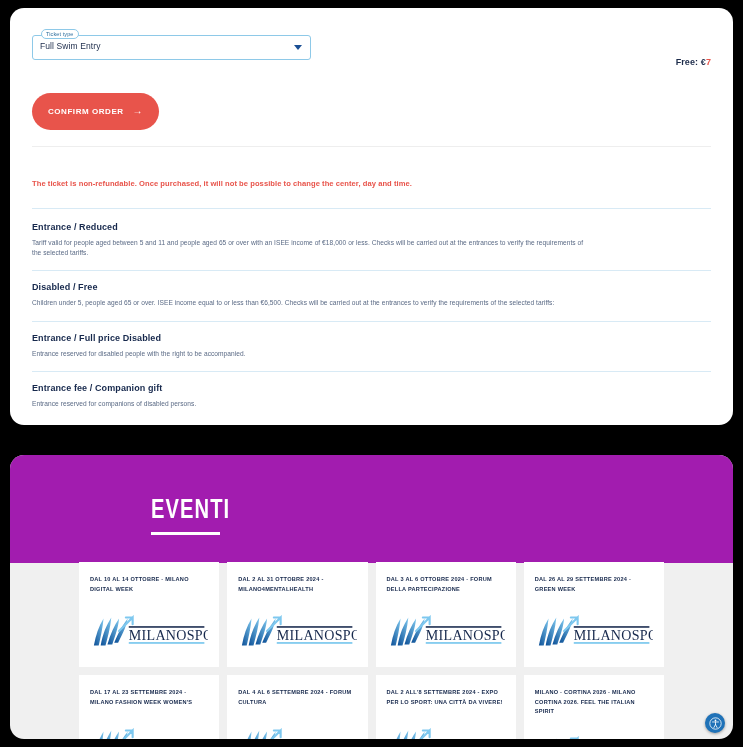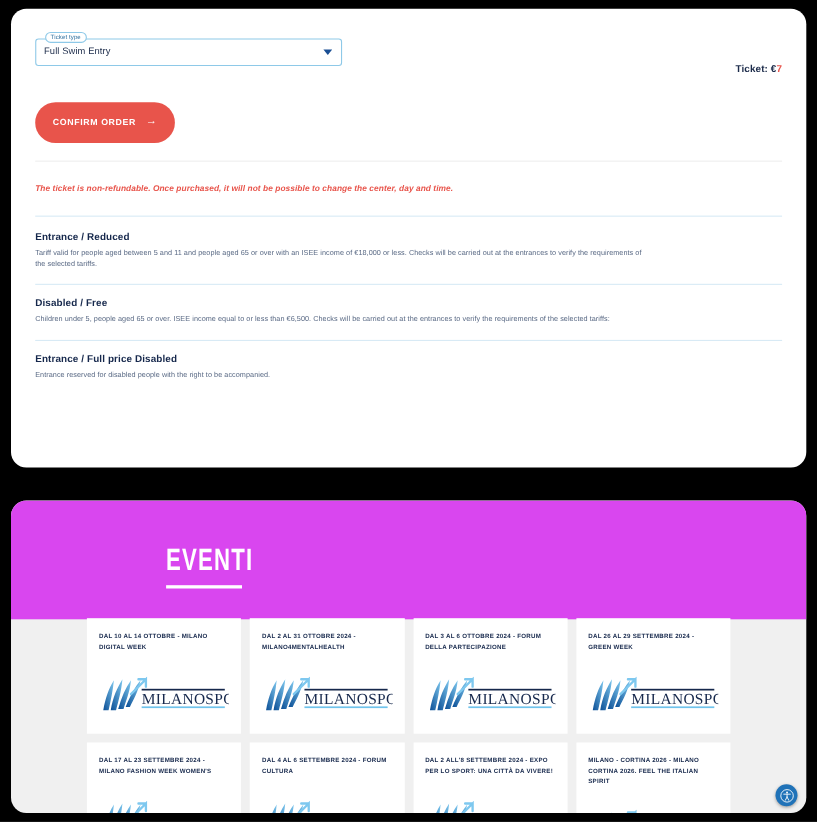--- a/index.html
+++ b/index.html
@@ -127,22 +127,21 @@
     border: none;
     border-top: 1px solid #eeeeee;
     margin: 16px 0 0 0;
   }
 
   .notice {
     color: #e8544b;
     font-size: 7.6px;
     font-weight: bold;
     letter-spacing: .05px;
-    margin-top: 20px;
-    font-style: italic;
+    margin-top: 32px;
   }
 
   
   .tariffs { margin-top: 20px; }
 
   .tariff {
     padding: 11px 0 12px 0;
     border-bottom: 1px solid #d8eaf5;
   }
   .tariff:first-child { border-top: 1px solid #d8eaf5; padding-top: 13px; }
@@ -170,21 +169,21 @@
     left: 10px;
     top: 455px;
     width: 723px;
     height: 284px;
     background: #f0f0f0;
     border-radius: 14px;
     overflow: hidden;
   }
 
   .eventi-band {
-    background: #d946ef;
+    background: #a21caf;
     height: 108px;
     position: relative;
   }
 
   .eventi-title {
     position: absolute;
     left: 141px;
     top: 38px;
     color: #ffffff;
     font-size: 28px;
@@ -273,21 +272,21 @@
 
     <div class="select-row">
       <div class="select-wrap">
         <div class="select-box"></div>
         <span class="select-legend">Ticket type</span>
         <span class="select-value">Full Swim Entry</span>
         <span class="select-caret"></span>
       </div>
 
       <div class="price">
-        <span>Ticket: €</span><span class="amount">7</span>
+        <span>Free: €</span><span class="amount">7</span>
       </div>
     </div>
 
     <button class="btn-confirm">
       <span>CONFIRM ORDER</span>
       <span class="arrow">→</span>
     </button>
 
     <hr class="hr-thin">
 
@@ -304,20 +303,24 @@
       <div class="tariff">
         <div class="tariff-title">Disabled / Free</div>
         <div class="tariff-desc">Children under 5, people aged 65 or over. ISEE income equal to or less than €6,500. Checks will be carried out at the entrances to verify the requirements of the selected tariffs:</div>
       </div>
 
       <div class="tariff">
         <div class="tariff-title">Entrance / Full price Disabled</div>
         <div class="tariff-desc">Entrance reserved for disabled people with the right to be accompanied.</div>
       </div>
 
+      <div class="tariff">
+        <div class="tariff-title">Entrance fee / Companion gift</div>
+        <div class="tariff-desc">Entrance reserved for companions of disabled persons.</div>
+      </div>
 
     </div>
   </div>
 </div>
 
 <div class="panel-bottom">
 
   <div class="eventi-band">
     <div class="eventi-title">EVENTI</div>
     <div class="eventi-underline"></div>

